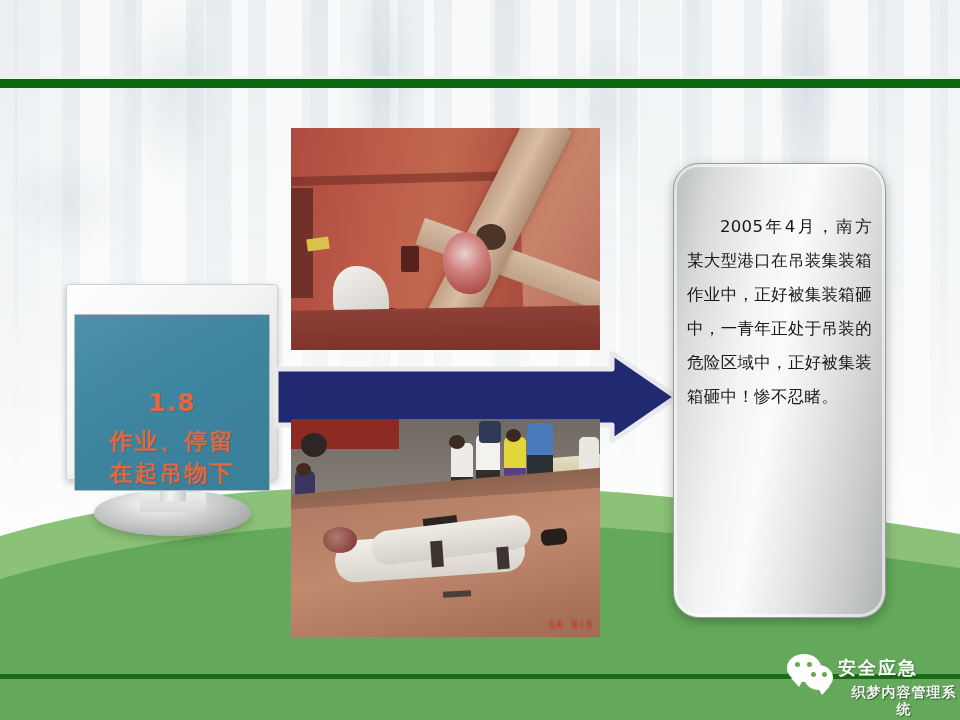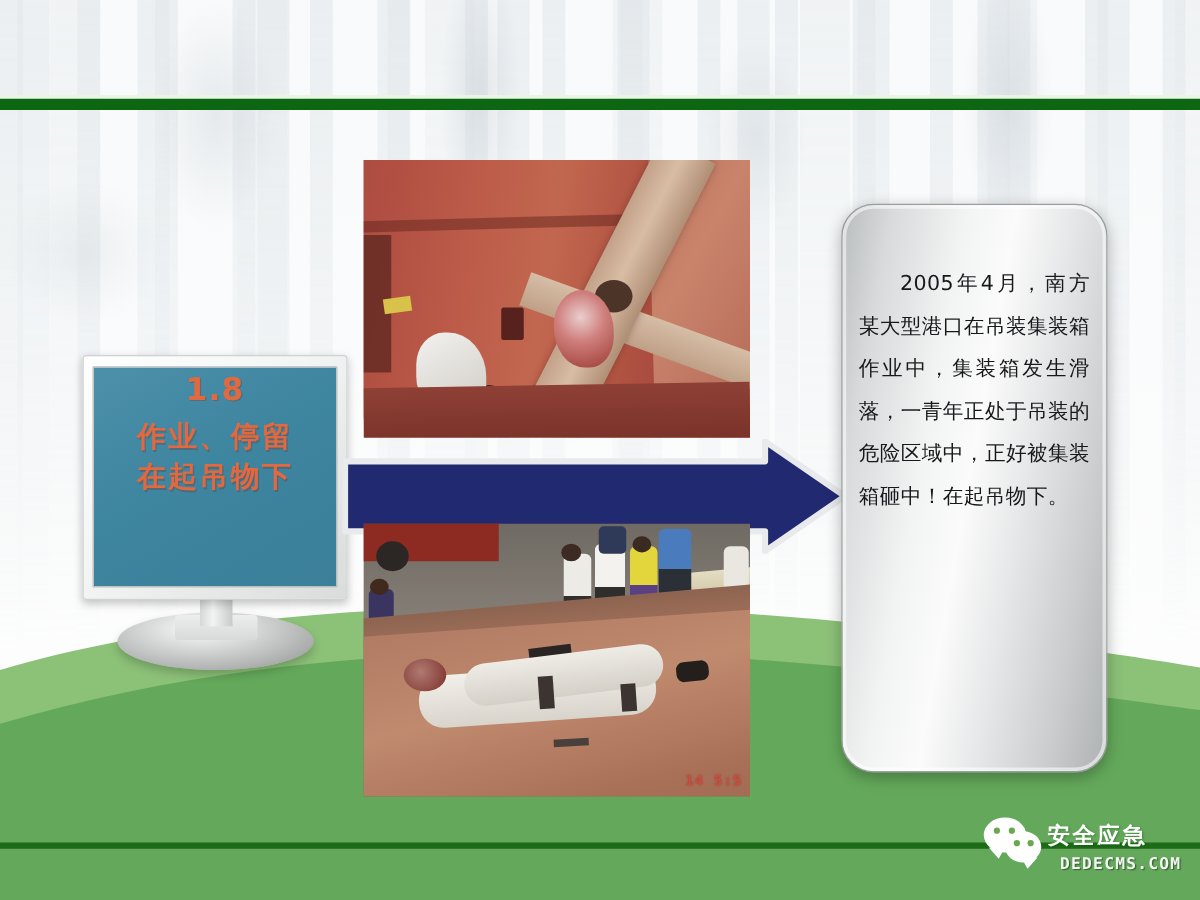--- a/index.html
+++ b/index.html
@@ -54,22 +54,23 @@
     position:absolute;left:0;top:0;width:212px;height:196px;
     background:linear-gradient(135deg,#ffffff 0%,#f3f4f4 45%,#dadcdc 100%);
     border:1px solid #cfd2d2;border-radius:3px;
     box-shadow:0 3px 7px rgba(0,0,0,.22);
     padding:8px 7px 9px 7px;box-sizing:border-box;
   }
   .mon-screen{
     width:100%;height:100%;
     background:linear-gradient(150deg,#4d90a9 0%,#3e85a0 45%,#3b7f99 100%);
     border:1px solid #b9bdbe;border-radius:1px;
-    display:flex;flex-direction:column;align-items:center;justify-content:flex-start;
+    display:flex;flex-direction:column;align-items:center;justify-content:flex-end;
     box-sizing:border-box;
+    margin-top:21px;
   }
   .mon-line{
     color:#e2683f;font-size:23px;font-weight:bold;line-height:1.42;
     letter-spacing:2px;text-align:center;
     text-shadow:1px 1px 0 rgba(120,40,20,.28);
     font-family:"DejaVu Sans","Liberation Sans",sans-serif;
   }
   .mon-line.num{font-size:25px;letter-spacing:1px;margin-bottom:4px;}
   .mon-neck{position:absolute;left:94px;top:195px;width:26px;height:22px;
     background:linear-gradient(to right,#d6d8d8,#f2f3f3 40%,#c9cbcb);}
@@ -303,31 +304,32 @@
     <div class="pb-head"></div>
     <div class="pb-belt"></div>
     <div class="pb-belt2"></div>
     <div class="pb-shoe"></div>
     <div class="pb-pipe2"></div>
     <div class="pb-stamp">14   5:5</div>
   </div>
 
   <div class="case-card">
     <div class="case-body">
-      <div class="case-text">2005年4月，南方某大型港口在吊装集装箱作业中，集装箱发生滑落，一青年正处于吊装的危险区域中，正好被集装箱砸中！在起吊物下。</div>
+      <div class="case-text">2005年4月，南方某大型港口在吊装集装箱作业中，正好被集装箱砸中，一青年正处于吊装的危险区域中，正好被集装箱砸中！惨不忍睹。</div>
     </div>
   </div>
 
   <div class="wx-logo">
     <div class="wx-b1"></div>
     <div class="wx-dot" style="left:8px;top:8px;"></div>
     <div class="wx-dot" style="left:20px;top:8px;"></div>
     <div class="wx-b2"></div>
     <div class="wx-dot" style="left:24px;top:18px;"></div>
     <div class="wx-dot" style="left:35px;top:18px;"></div>
   </div>
   <div class="wx-text">安全应急</div>
 
   <div class="mark">
+    <span class="mark-cn">织梦内容管理系统</span>
     <span class="mark-en">DEDECMS.COM</span>
   </div>
 
 </div>
 
 </body></html>

